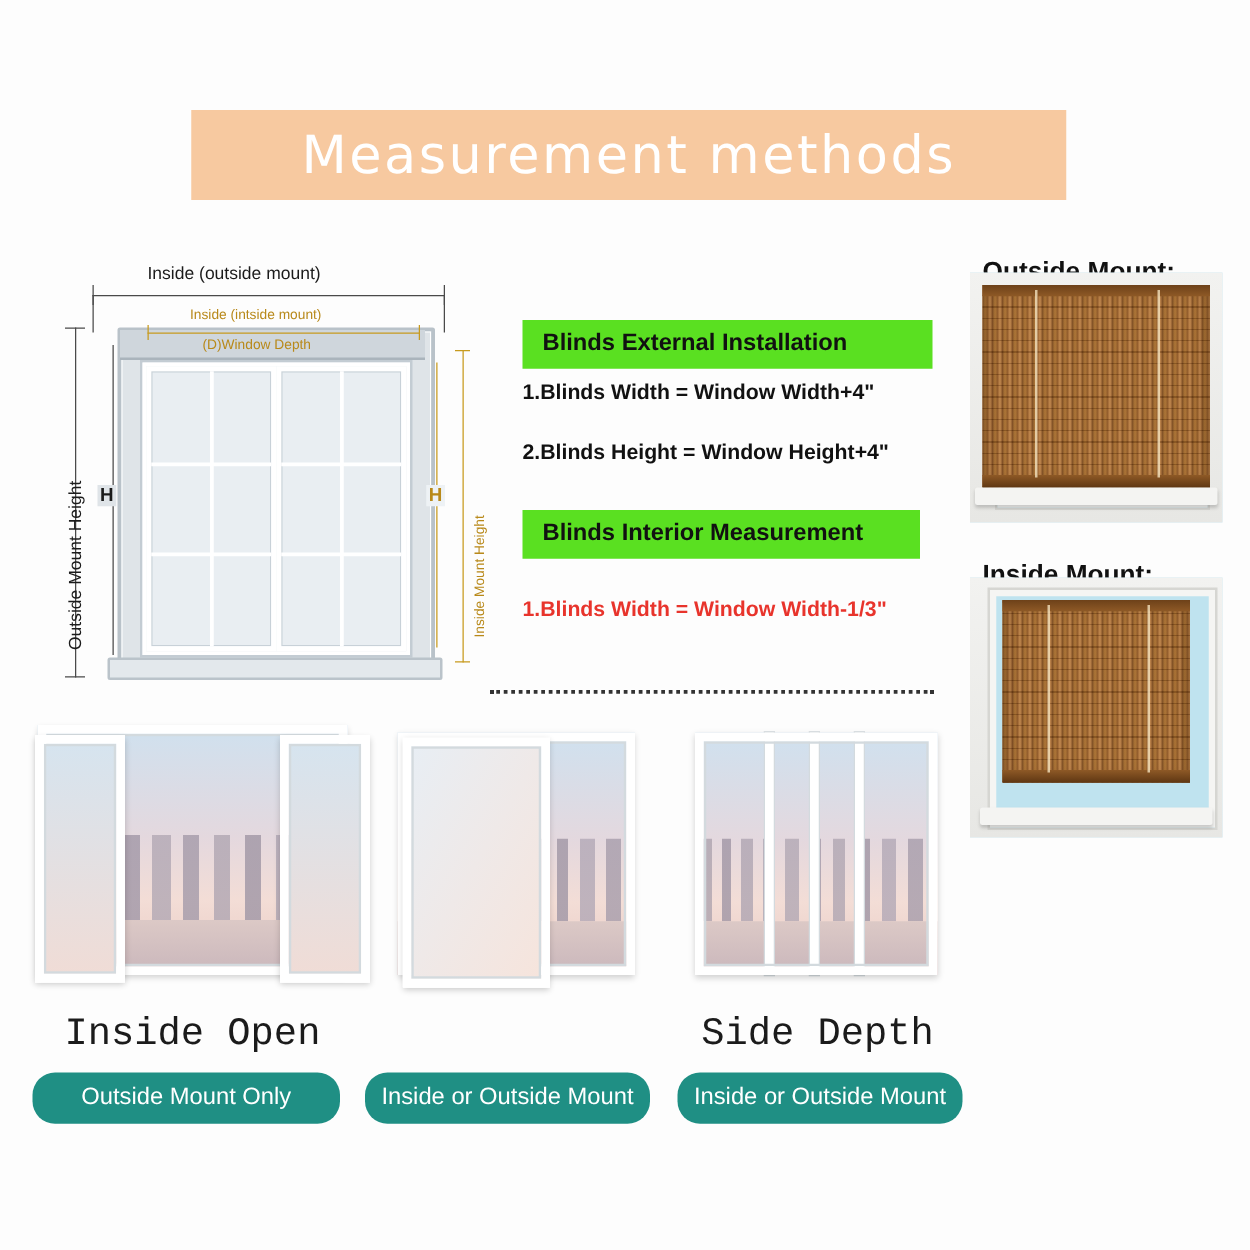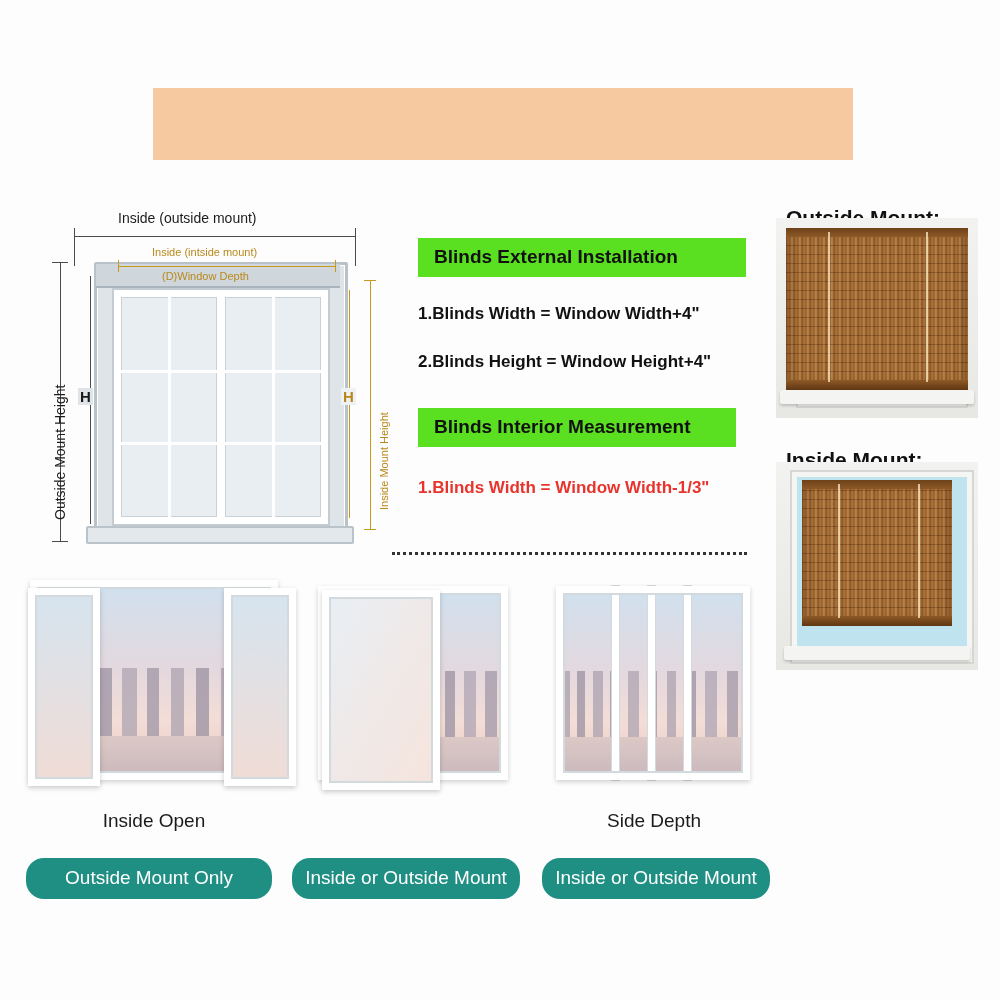--- a/index.html
+++ b/index.html
@@ -305,43 +305,44 @@
     box-shadow: 0 0 0 1px #d3dade;
   }
   .leaf {
     position: absolute;
     border: 7px solid #ffffff;
     box-shadow: inset 0 0 0 2px #d3dade, 0 2px 5px rgba(0,0,0,0.2);
     background: linear-gradient(#d6e4ef, #f0dcd6);
   }
   .caption {
     position: absolute;
-    font-size: 19px;
+    font-size: 31px;
     color: #1b1b1b;
     text-align: center;
-    font-family: Liberation Sans, sans-serif;
+    font-family: Liberation Mono, monospace;
   }
   .pill {
     position: absolute;
     background: #1f8f84;
     color: #ffffff;
     border-radius: 18px;
     font-size: 19px;
     text-align: center;
     padding: 9px 0 10px 0;
     font-family: "Liberation Sans", sans-serif;
     white-space: nowrap;
   }
 </style>
 </head>
 <body>
 
 <div class="page">
 
   <div class="title-band"></div>
+  <div class="title-text">Measurement methods</div>
 
   <div class="measure-panel">
 
     <div class="win-frame"></div>
     <div class="win-head"></div>
     <div class="win-inner">
       <div class="sash">
         <div class="mull-v"></div>
           <div class="mull-h1"></div>
           <div class="mull-h2"></div>
@@ -378,21 +379,21 @@
 
     <div class="dimline v gold" style="left:327px; top:100px; height:228px;"></div>
     <div class="dim-h gold" style="left:319px; top:198px; background:#eef2f5; padding:0 2px;">H</div>
 
     <div class="dimline v gold" style="left:348px; top:90px; height:250px;"></div>
     <div class="tick gold" style="left:342px; top:90px; width:12px; height:1px;"></div>
     <div class="tick gold" style="left:342px; top:339px; width:12px; height:1px;"></div>
     <div class="dim-label gold vert" style="left:356px; top:320px;">Inside Mount Height</div>
   </div>
 
-  <div class="green-band" style="left:418px; top:238px; width:300px;">Blinds External Installation</div>
+  <div class="green-band" style="left:418px; top:256px; width:300px;">Blinds External Installation</div>
   <div class="rule-line" style="left:418px; top:304px;">1.Blinds Width = Window Width+4"</div>
   <div class="rule-line" style="left:418px; top:352px;">2.Blinds Height = Window Height+4"</div>
 
   <div class="green-band" style="left:418px; top:408px; width:290px;">Blinds Interior Measurement</div>
   <div class="rule-line red" style="left:418px; top:478px;">1.Blinds Width = Window Width-1/3"</div>
 
   <div class="dotted-sep"></div>
 
   <div class="mount-head" style="left:786px; top:190px;">Outside Mount:</div>
 

